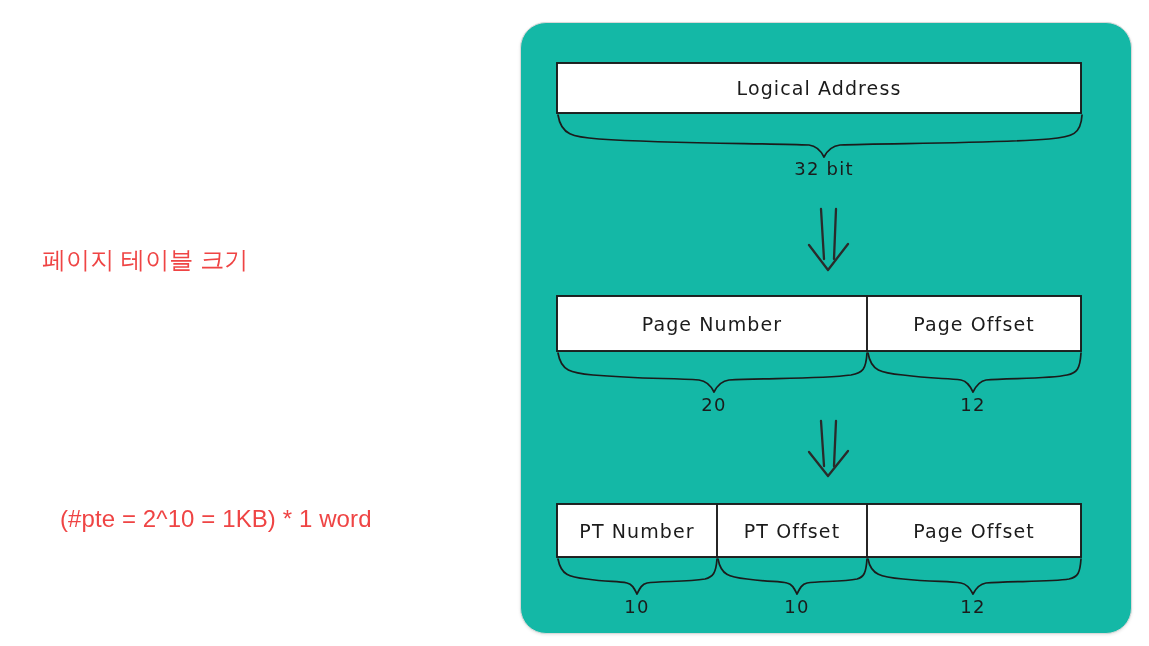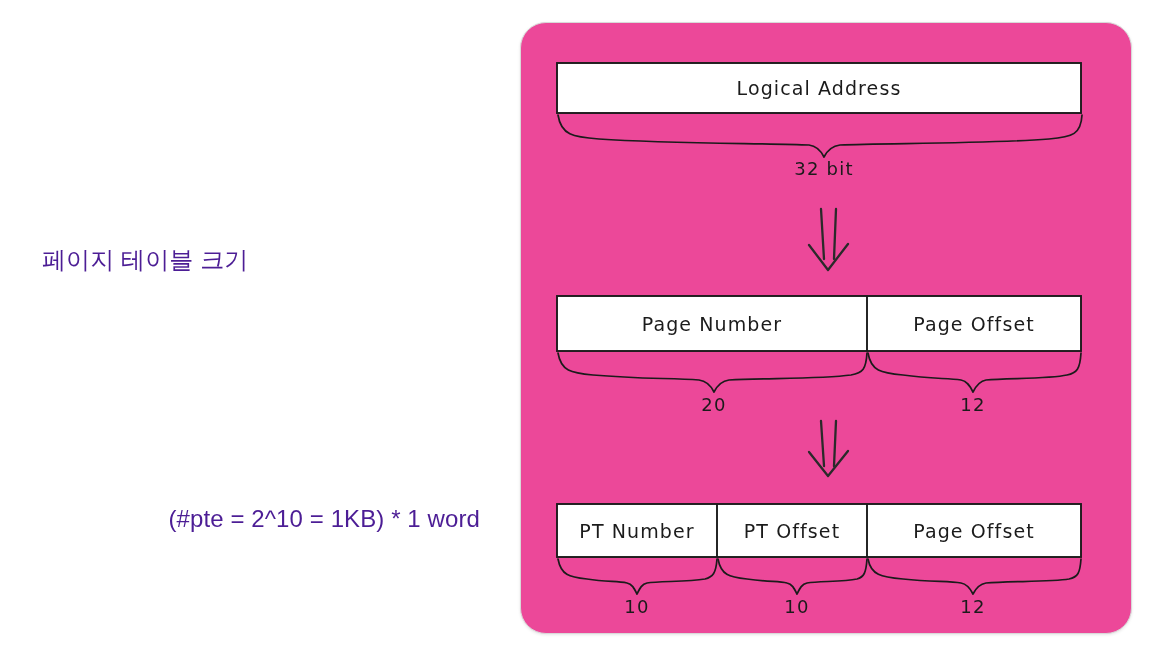--- a/index.html
+++ b/index.html
@@ -19,42 +19,41 @@
   
   #notes {
     position: absolute;
     left: 42px;
     top: 238px;
     width: 440px;
   }
   .note-line {
     font-size: 24px;
     line-height: 43px;
-    color: #4c1d95;
+    color: #ef4444;
     white-space: nowrap;
     letter-spacing: 0.1px;
   }
   #note-block-2 {
     position: absolute;
-    left: 40px;
+    left: 60px;
     top: 497px;
     width: 440px;
-    text-align: right;
   }
 
   
   #diagram-panel {
     position: absolute;
     left: 520px;
     top: 22px;
     width: 612px;
     height: 612px;
     border: 1.4px solid #d9d9d9;
     border-radius: 26px;
-    background: #ec4899;
+    background: #14b8a6;
     box-shadow: 0 1px 3px rgba(0,0,0,0.10);
     box-sizing: border-box;
   }
   #diagram-svg {
     position: absolute;
     left: 0;
     top: 0;
     width: 612px;
     height: 612px;
     display: block;

